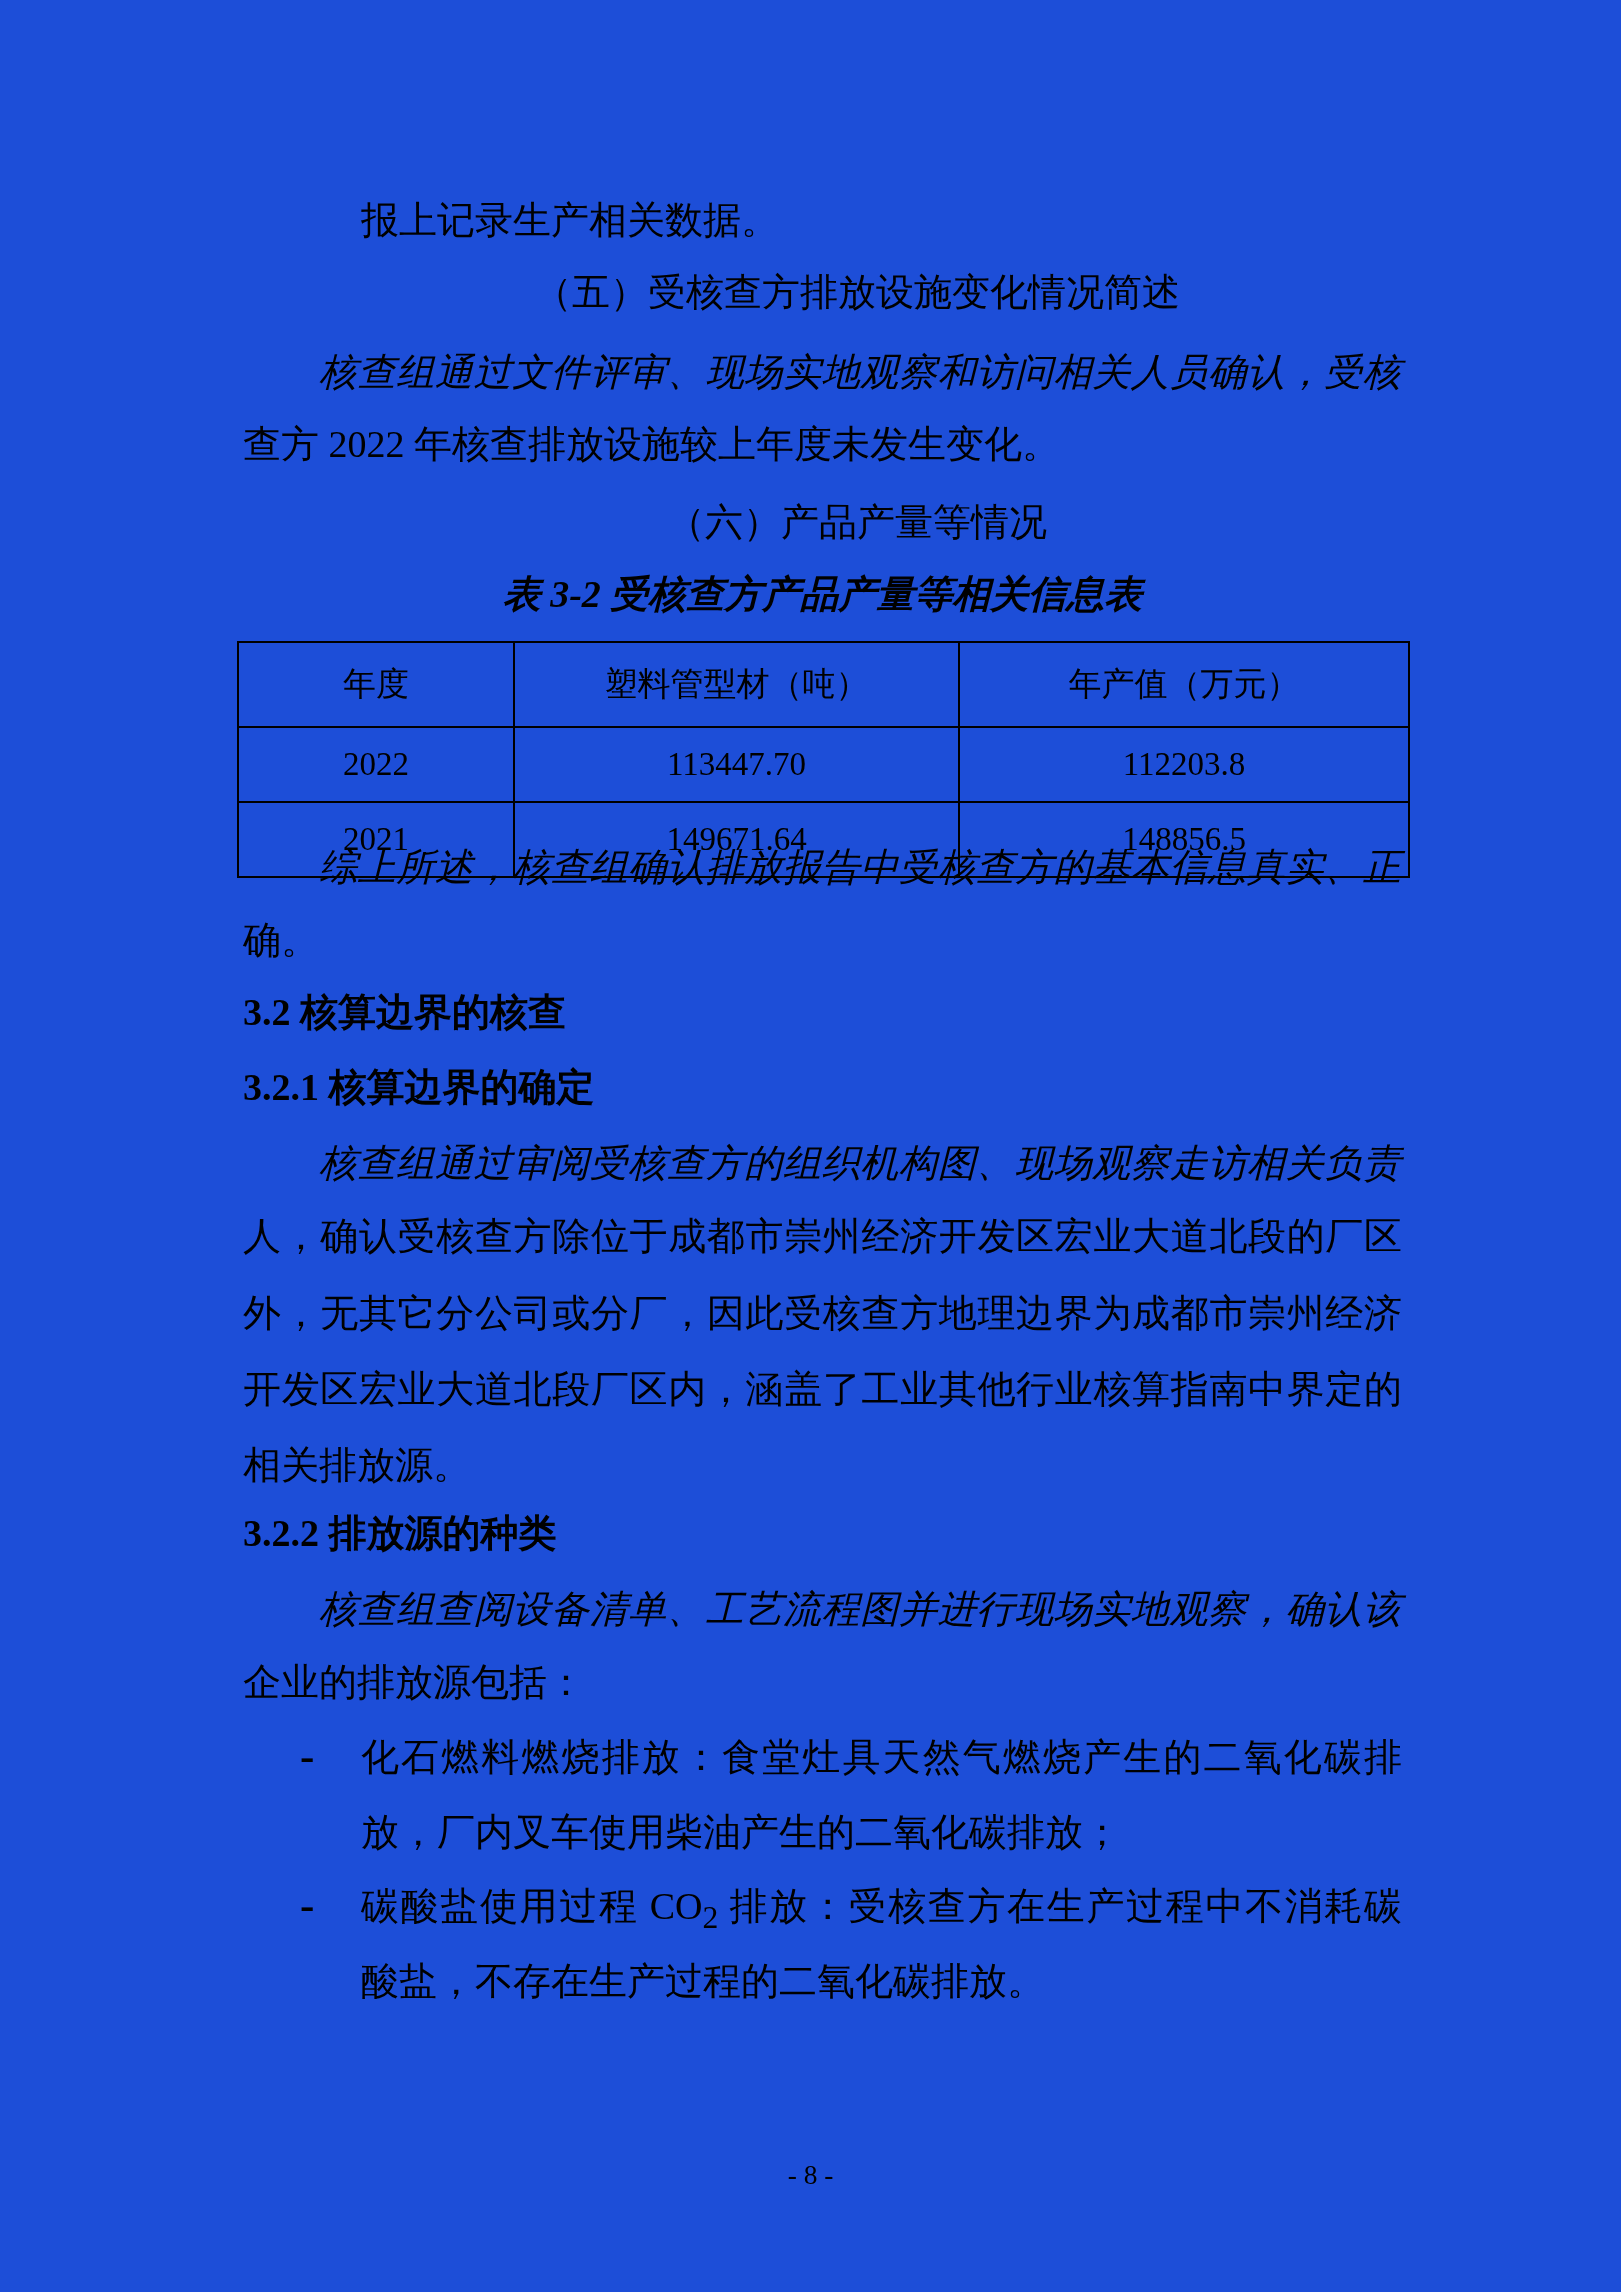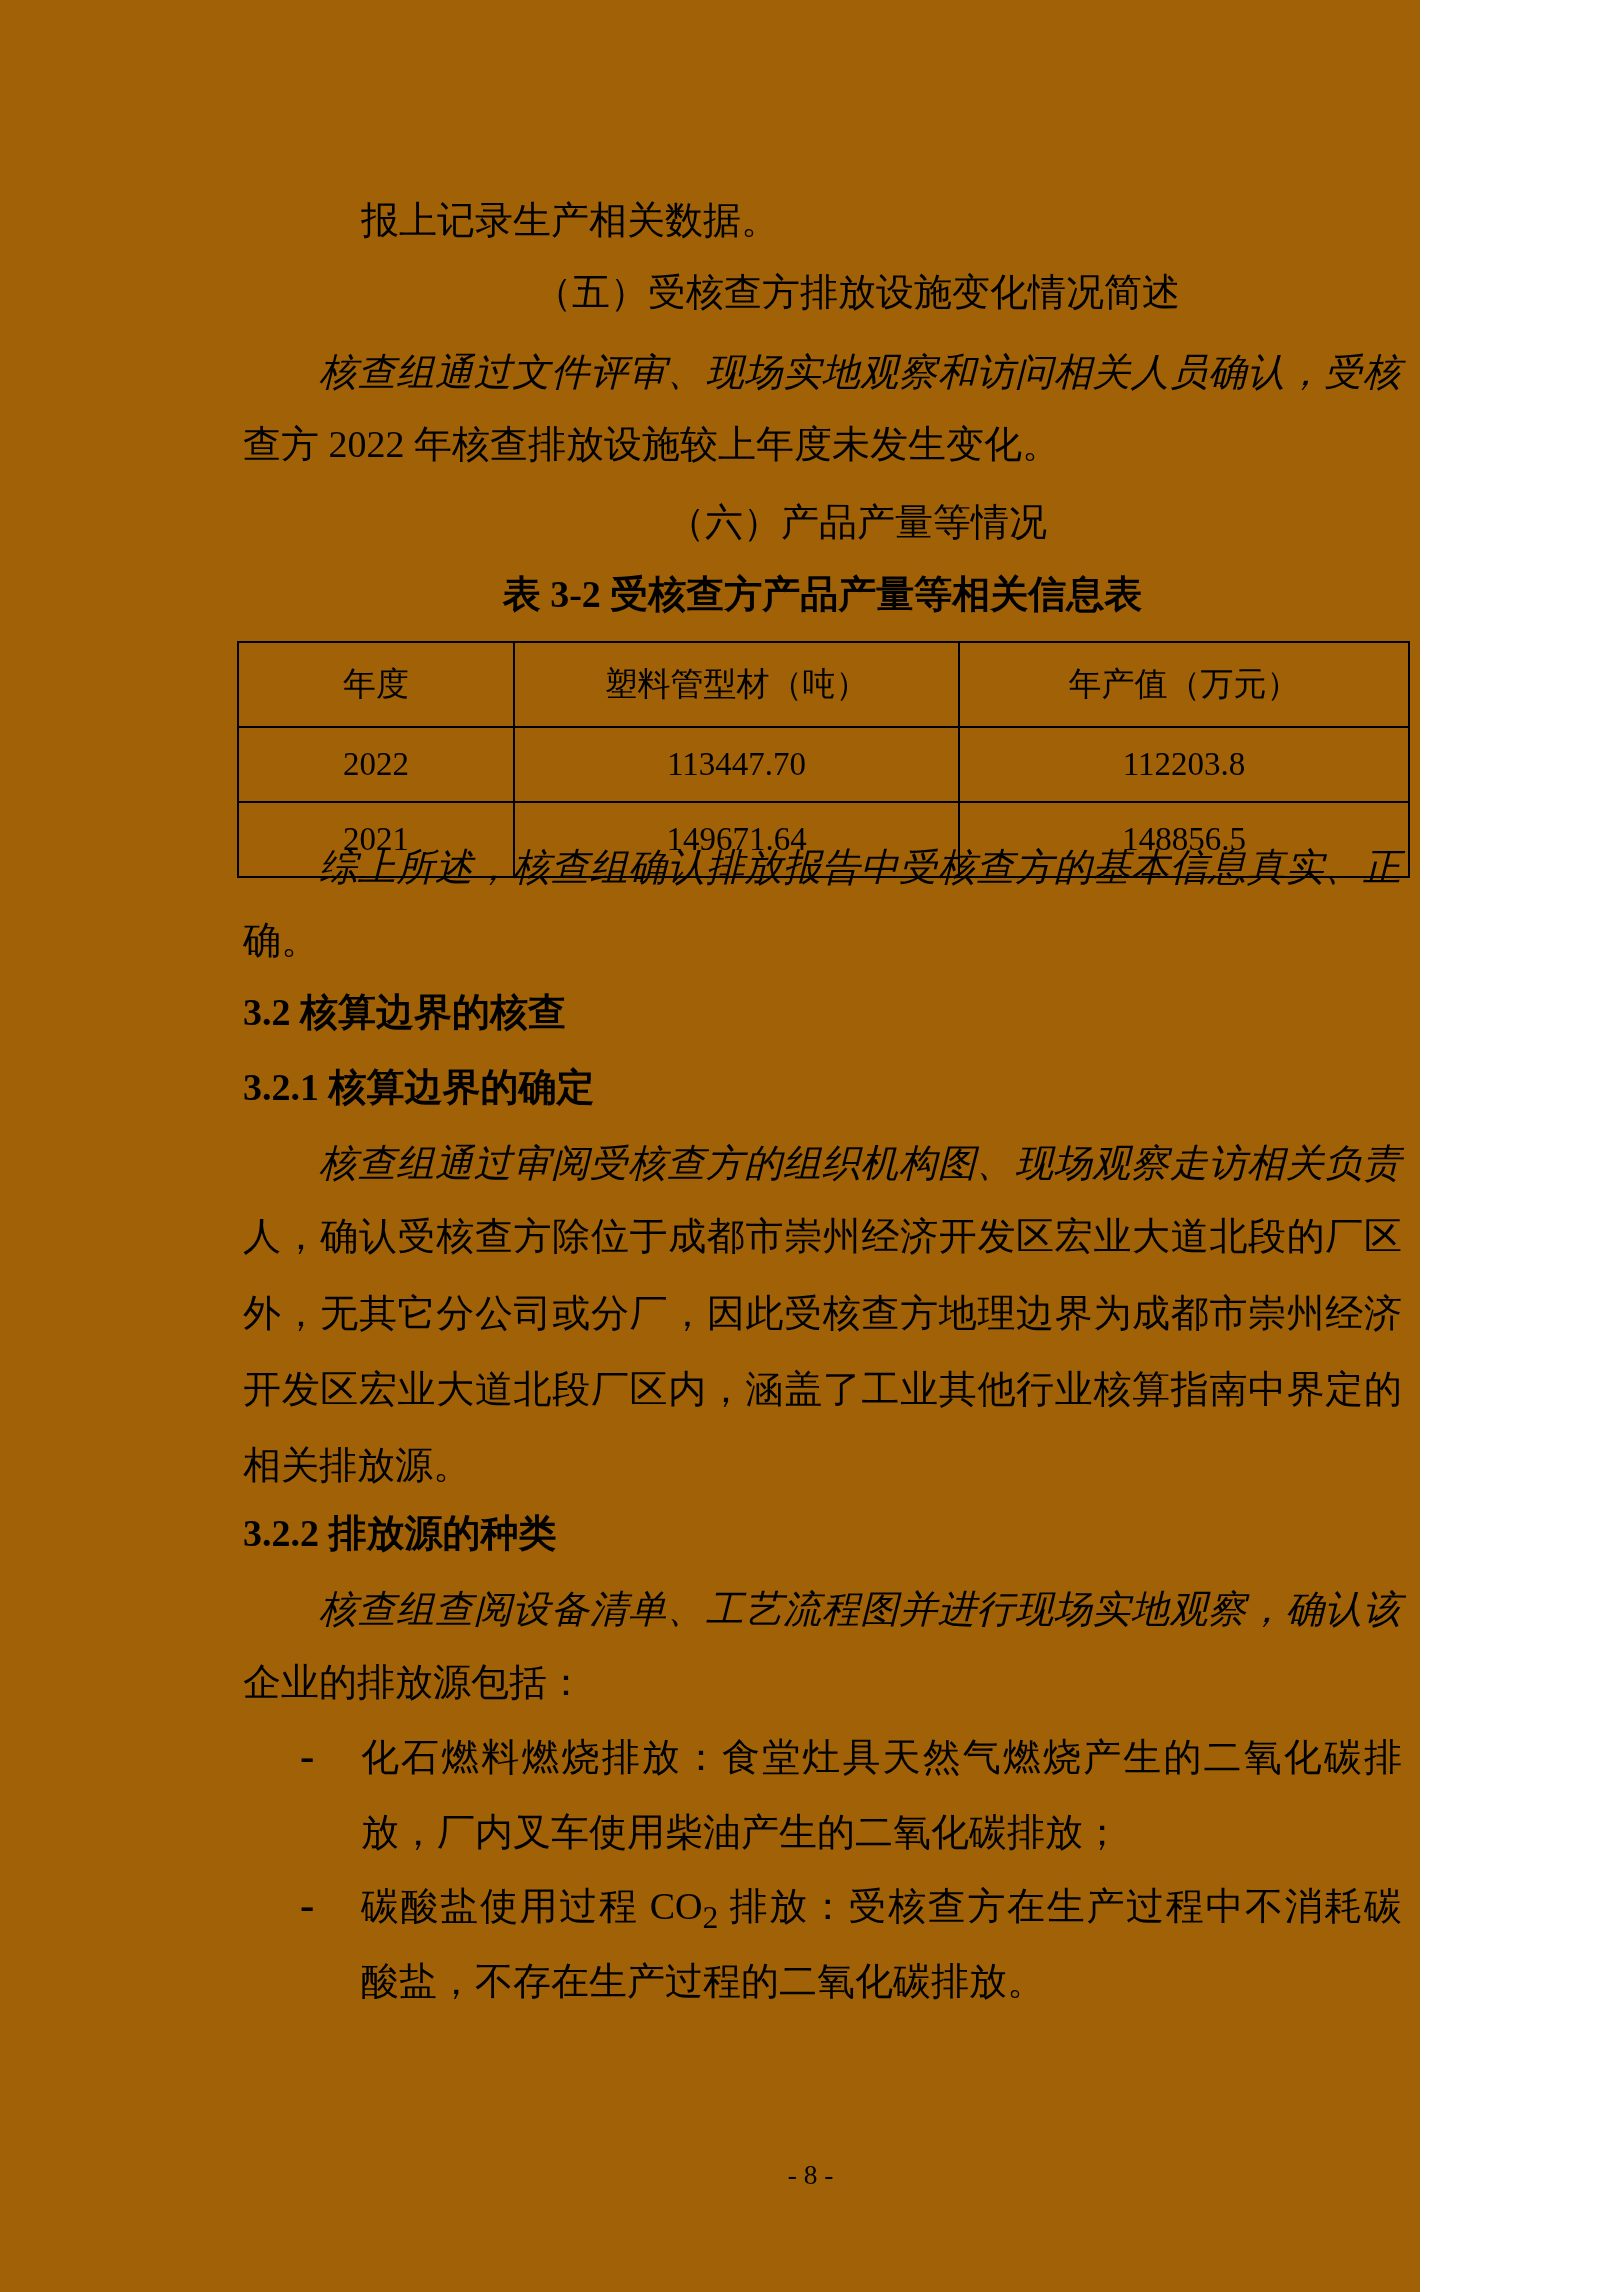--- a/index.html
+++ b/index.html
@@ -1,38 +1,38 @@
 <!DOCTYPE html>
 <html><head>
 <meta charset="utf-8">
 <style>
   html, body { margin: 0; padding: 0; background: #ffffff; }
   .page {
     position: relative;
-    width: 1420px;
+    width: 1621px;
     height: 2293px;
-    background: #a16207;
+    background: #1d4ed8;
     color: #000000;
     font-family: "Liberation Serif", "DejaVu Serif", serif;
     overflow: hidden;
   }
   .line {
     position: absolute;
     left: 243px;
     width: 1159px;
     font-size: 38px;
     line-height: 49px;
     color: #000000;
   }
   .jl { text-align: justify; text-align-last: justify; }
   .ind1 { padding-left: 118px; width: 1041px; }   
   .ind2 { padding-left: 69px;  width: 1090px; text-align: center; }   
   .indp { padding-left: 76px;  width: 1082px; font-style: italic; }   
   .bold { font-weight: bold; }
-  .center { text-align: center; }
+  .center { text-align: center; font-style: italic; }
   .bullet-line { padding-left: 118px; width: 1041px; }
   .bullet-marker {
     position: absolute;
     left: 57px;
     top: -2px;
     font-weight: bold;
     font-size: 43px;
   }
   .bullet-label { font-weight: normal; }
   table.info-table {

